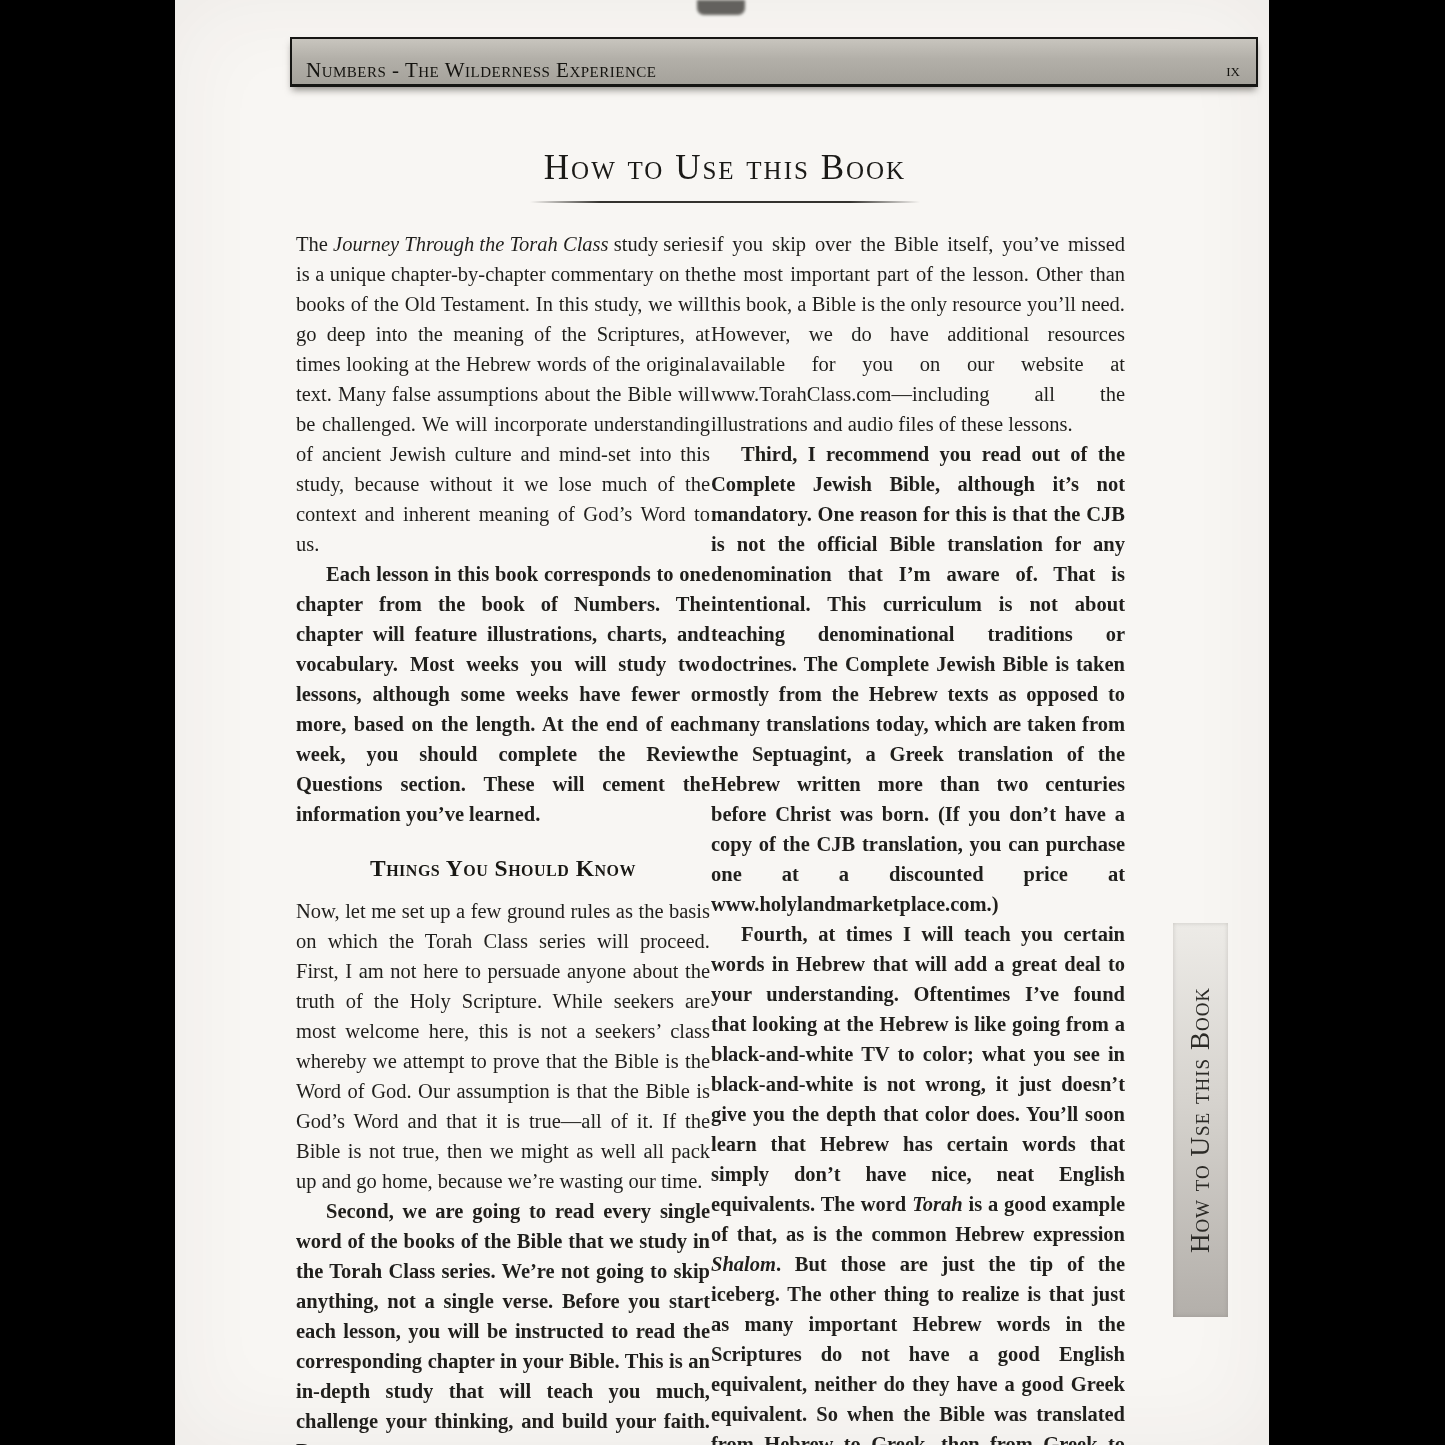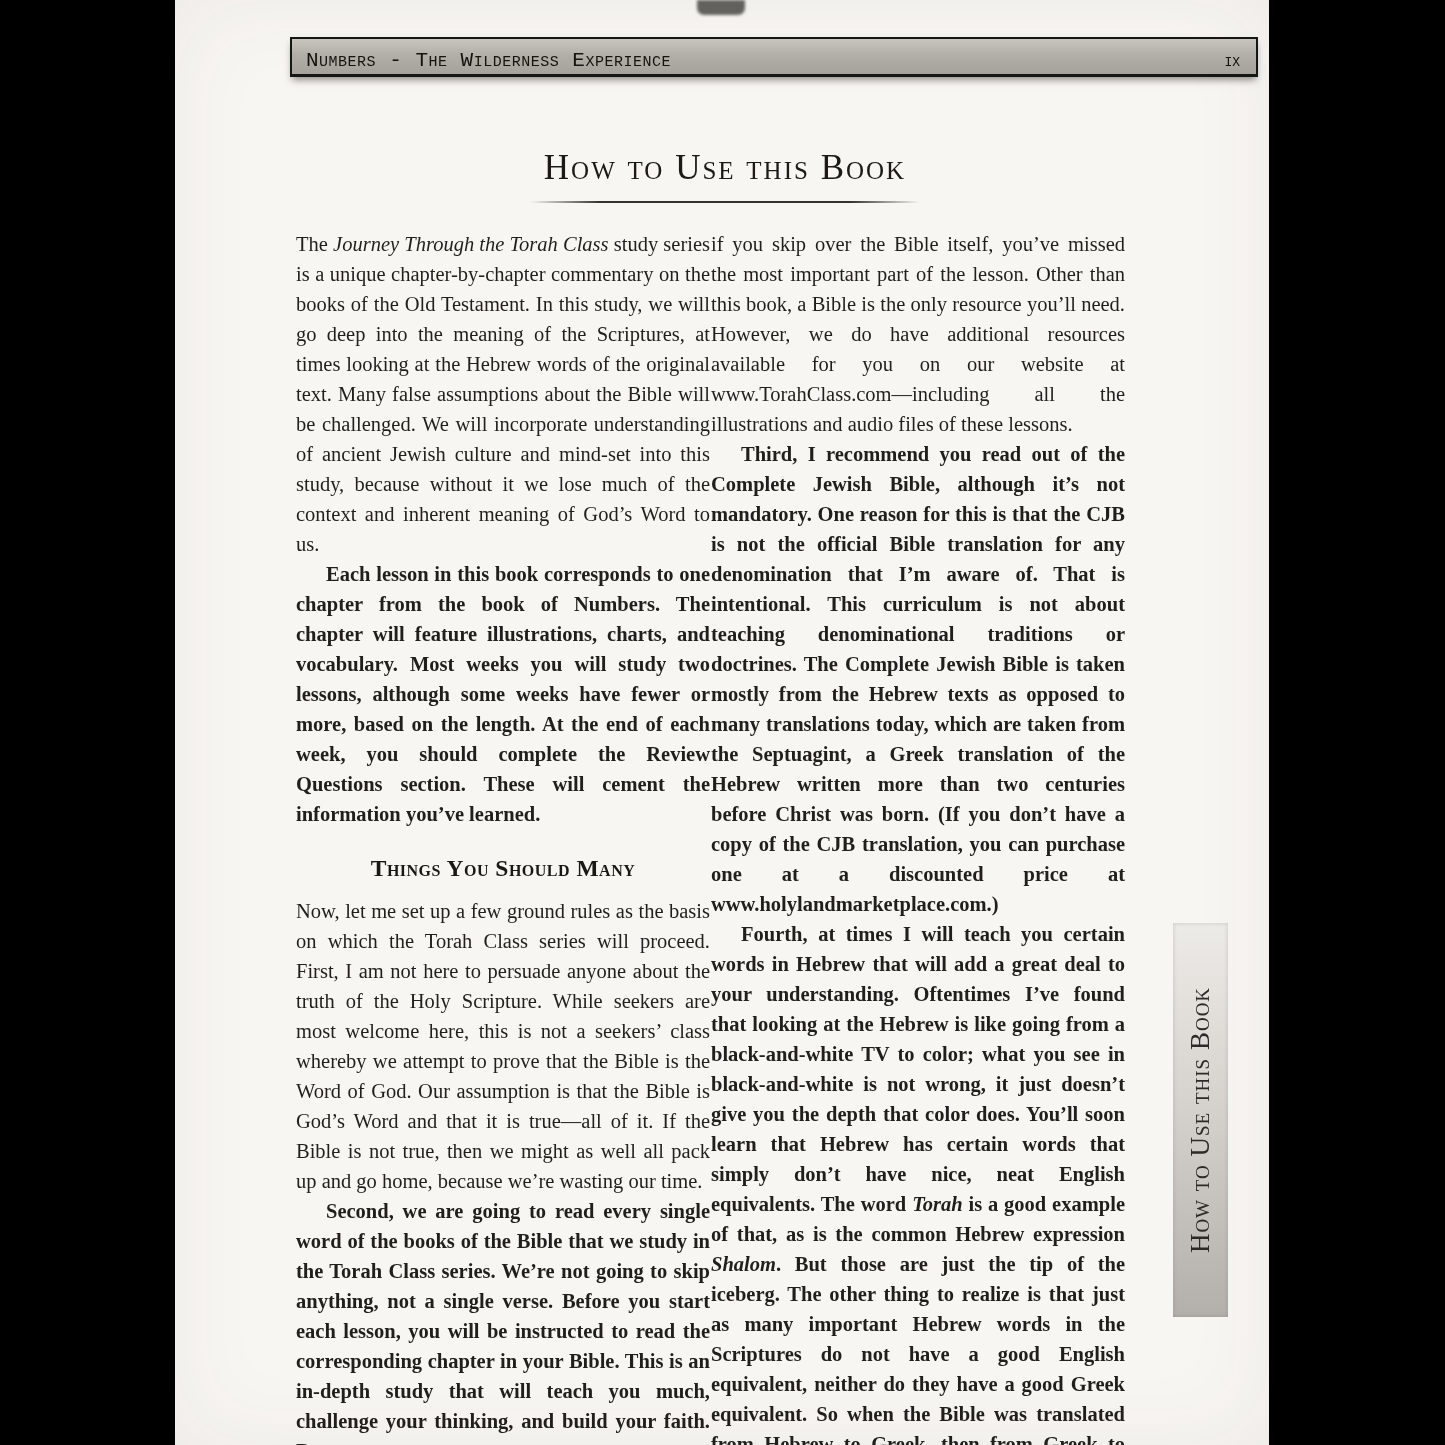--- a/index.html
+++ b/index.html
@@ -36,22 +36,21 @@
     position: absolute;
     left: 115px; top: 37px;
     width: 934px; height: 27px;
     background: linear-gradient(to bottom, #c8c5be 0%, #b2afa8 45%, #a5a29b 100%);
     border: 2px solid #161614;
     border-bottom-width: 3px;
     box-shadow: 0 5px 7px -2px rgba(40,35,30,0.5);
     display: flex;
     align-items: center;
     justify-content: space-between;
-    padding: 8px 16px 0 14px;
-    font-family: Liberation Mono, monospace;
+    padding: 18px 16px 0 14px;
   }
   .header-title {
     font-variant: small-caps;
     font-size: 21px;
     letter-spacing: 0.5px;
     color: #14130f;
     white-space: nowrap;
   }
   .page-number {
     font-variant: small-caps;
@@ -141,21 +140,21 @@
       <span class="header-title">Numbers - The Wilderness Experience</span>
       <span class="page-number">ix</span>
     </div>
 
     <h1 class="doc-title">How to Use this Book</h1>
     <div class="title-rule"></div>
 
     <div class="col col-left">
       <p class="para no-indent"><span>The </span><i>Journey Through the Torah Class</i><span> study series is a unique chapter-by-chapter commentary on the books of the Old Testament. In this study, we will go deep into the meaning of the Scriptures, at times looking at the Hebrew words of the original text. Many false assumptions about the Bible will be challenged. We will incorporate understanding of ancient Jewish culture and mind-set into this study, because without it we lose much of the context and inherent meaning of God’s Word to us.</span></p>
       <p class="para indent">Each lesson in this book corresponds to one chapter from the book of Numbers. The chapter will feature illustrations, charts, and vocabulary. Most weeks you will study two lessons, although some weeks have fewer or more, based on the length. At the end of each week, you should complete the Review Questions section. These will cement the information you’ve learned.</p>
-      <h2 class="section-heading">Things You Should Many</h2>
+      <h2 class="section-heading">Things You Should Know</h2>
       <p class="para no-indent">Now, let me set up a few ground rules as the basis on which the Torah Class series will proceed. First, I am not here to persuade anyone about the truth of the Holy Scripture. While seekers are most welcome here, this is not a seekers’ class whereby we attempt to prove that the Bible is the Word of God. Our assumption is that the Bible is God’s Word and that it is true—all of it. If the Bible is not true, then we might as well all pack up and go home, because we’re wasting our time.</p>
       <p class="para indent">Second, we are going to read every single word of the books of the Bible that we study in the Torah Class series. We’re not going to skip anything, not a single verse. Before you start each lesson, you will be instructed to read the corresponding chapter in your Bible. This is an in-depth study that will teach you much, challenge your thinking, and build your faith. But</p>
     </div>
 
     <div class="col col-right">
       <p class="para no-indent">if you skip over the Bible itself, you’ve missed the most important part of the lesson. Other than this book, a Bible is the only resource you’ll need. However, we do have additional resources available for you on our website at www.TorahClass.com—including all the illustrations and audio files of these lessons.</p>
       <p class="para indent">Third, I recommend you read out of the Complete Jewish Bible, although it’s not mandatory. One reason for this is that the CJB is not the official Bible translation for any denomination that I’m aware of. That is intentional. This curriculum is not about teaching denominational traditions or doctrines. The Complete Jewish Bible is taken mostly from the Hebrew texts as opposed to many translations today, which are taken from the Septuagint, a Greek translation of the Hebrew written more than two centuries before Christ was born. (If you don’t have a copy of the CJB translation, you can purchase one at a discounted price at www.holylandmarketplace.com.)</p>
       <p class="para indent"><span>Fourth, at times I will teach you certain words in Hebrew that will add a great deal to your understanding. Oftentimes I’ve found that looking at the Hebrew is like going from a black-and-white TV to color; what you see in black-and-white is not wrong, it just doesn’t give you the depth that color does. You’ll soon learn that Hebrew has certain words that simply don’t have nice, neat English equivalents. The word </span><i>Torah</i><span> is a good example of that, as is the common Hebrew expression </span><i>Shalom</i><span>. But those are just the tip of the iceberg. The other thing to realize is that just as many important Hebrew words in the Scriptures do not have a good English equivalent, neither do they have a good Greek equivalent. So when the Bible was translated from Hebrew to Greek, then from Greek to Latin, then from Latin to English, much depth and understanding were lost. We’re going to do our best to try to recover some of that depth.</span></p>
     </div>
 

